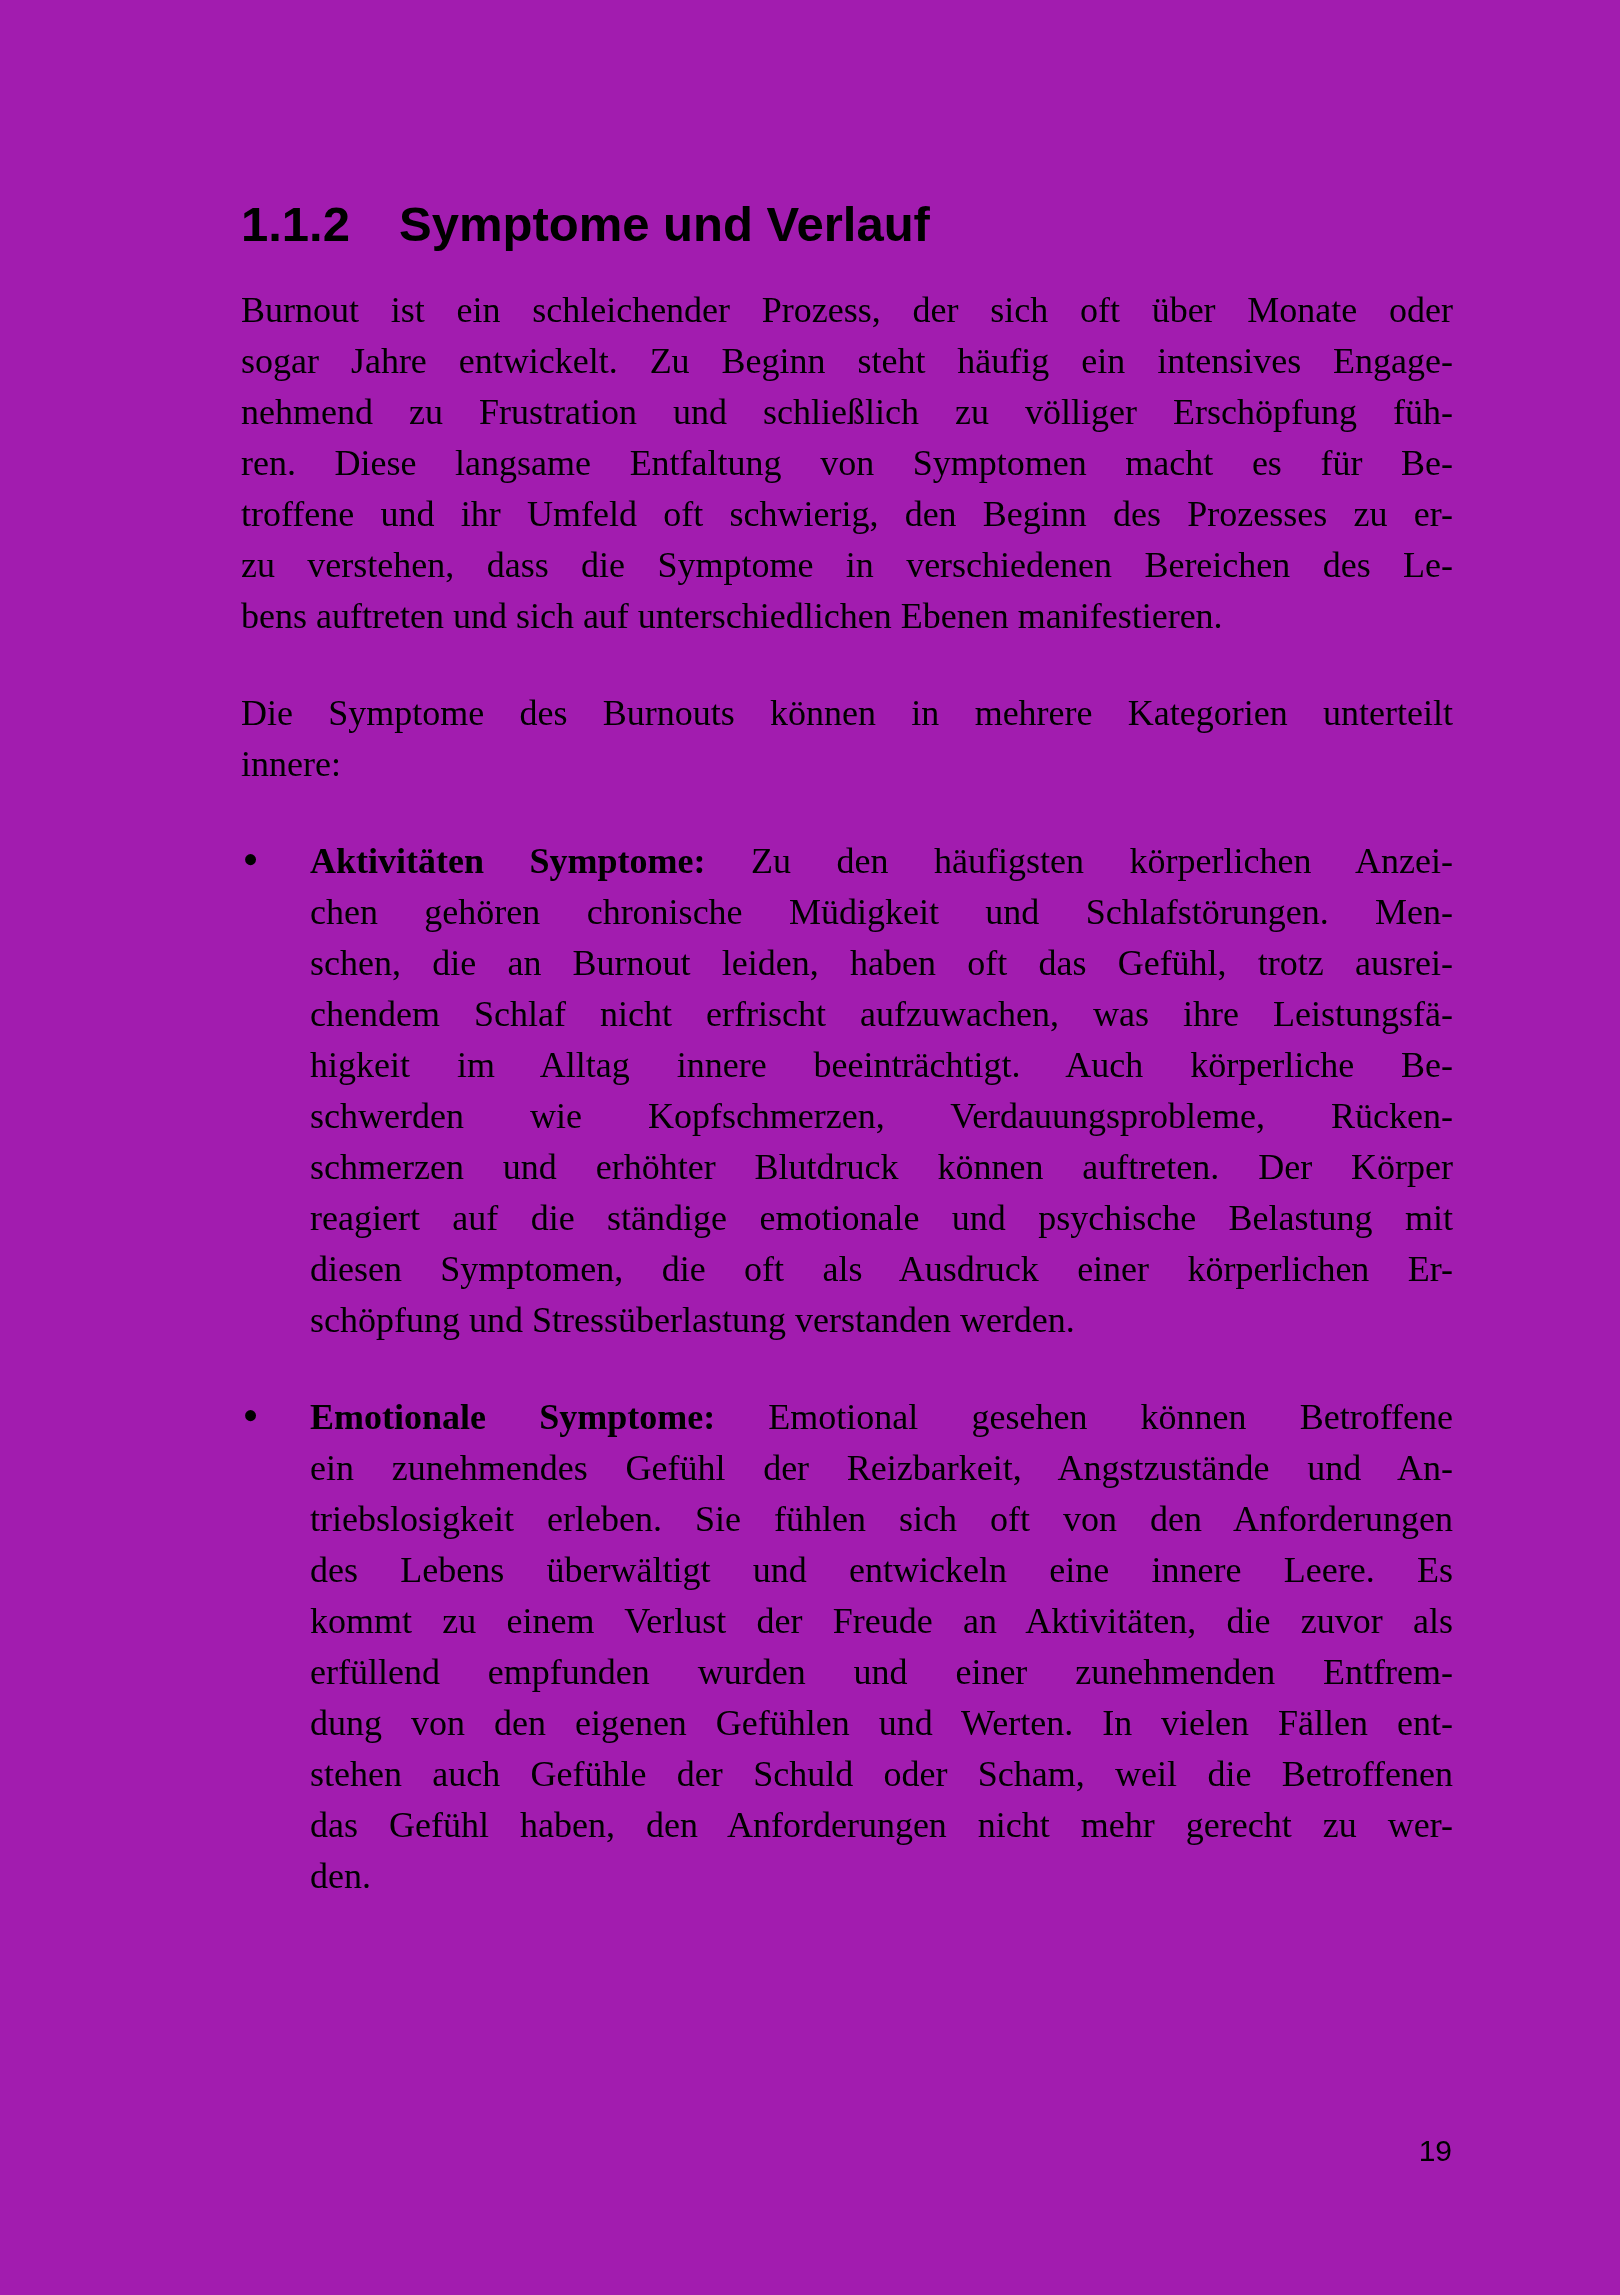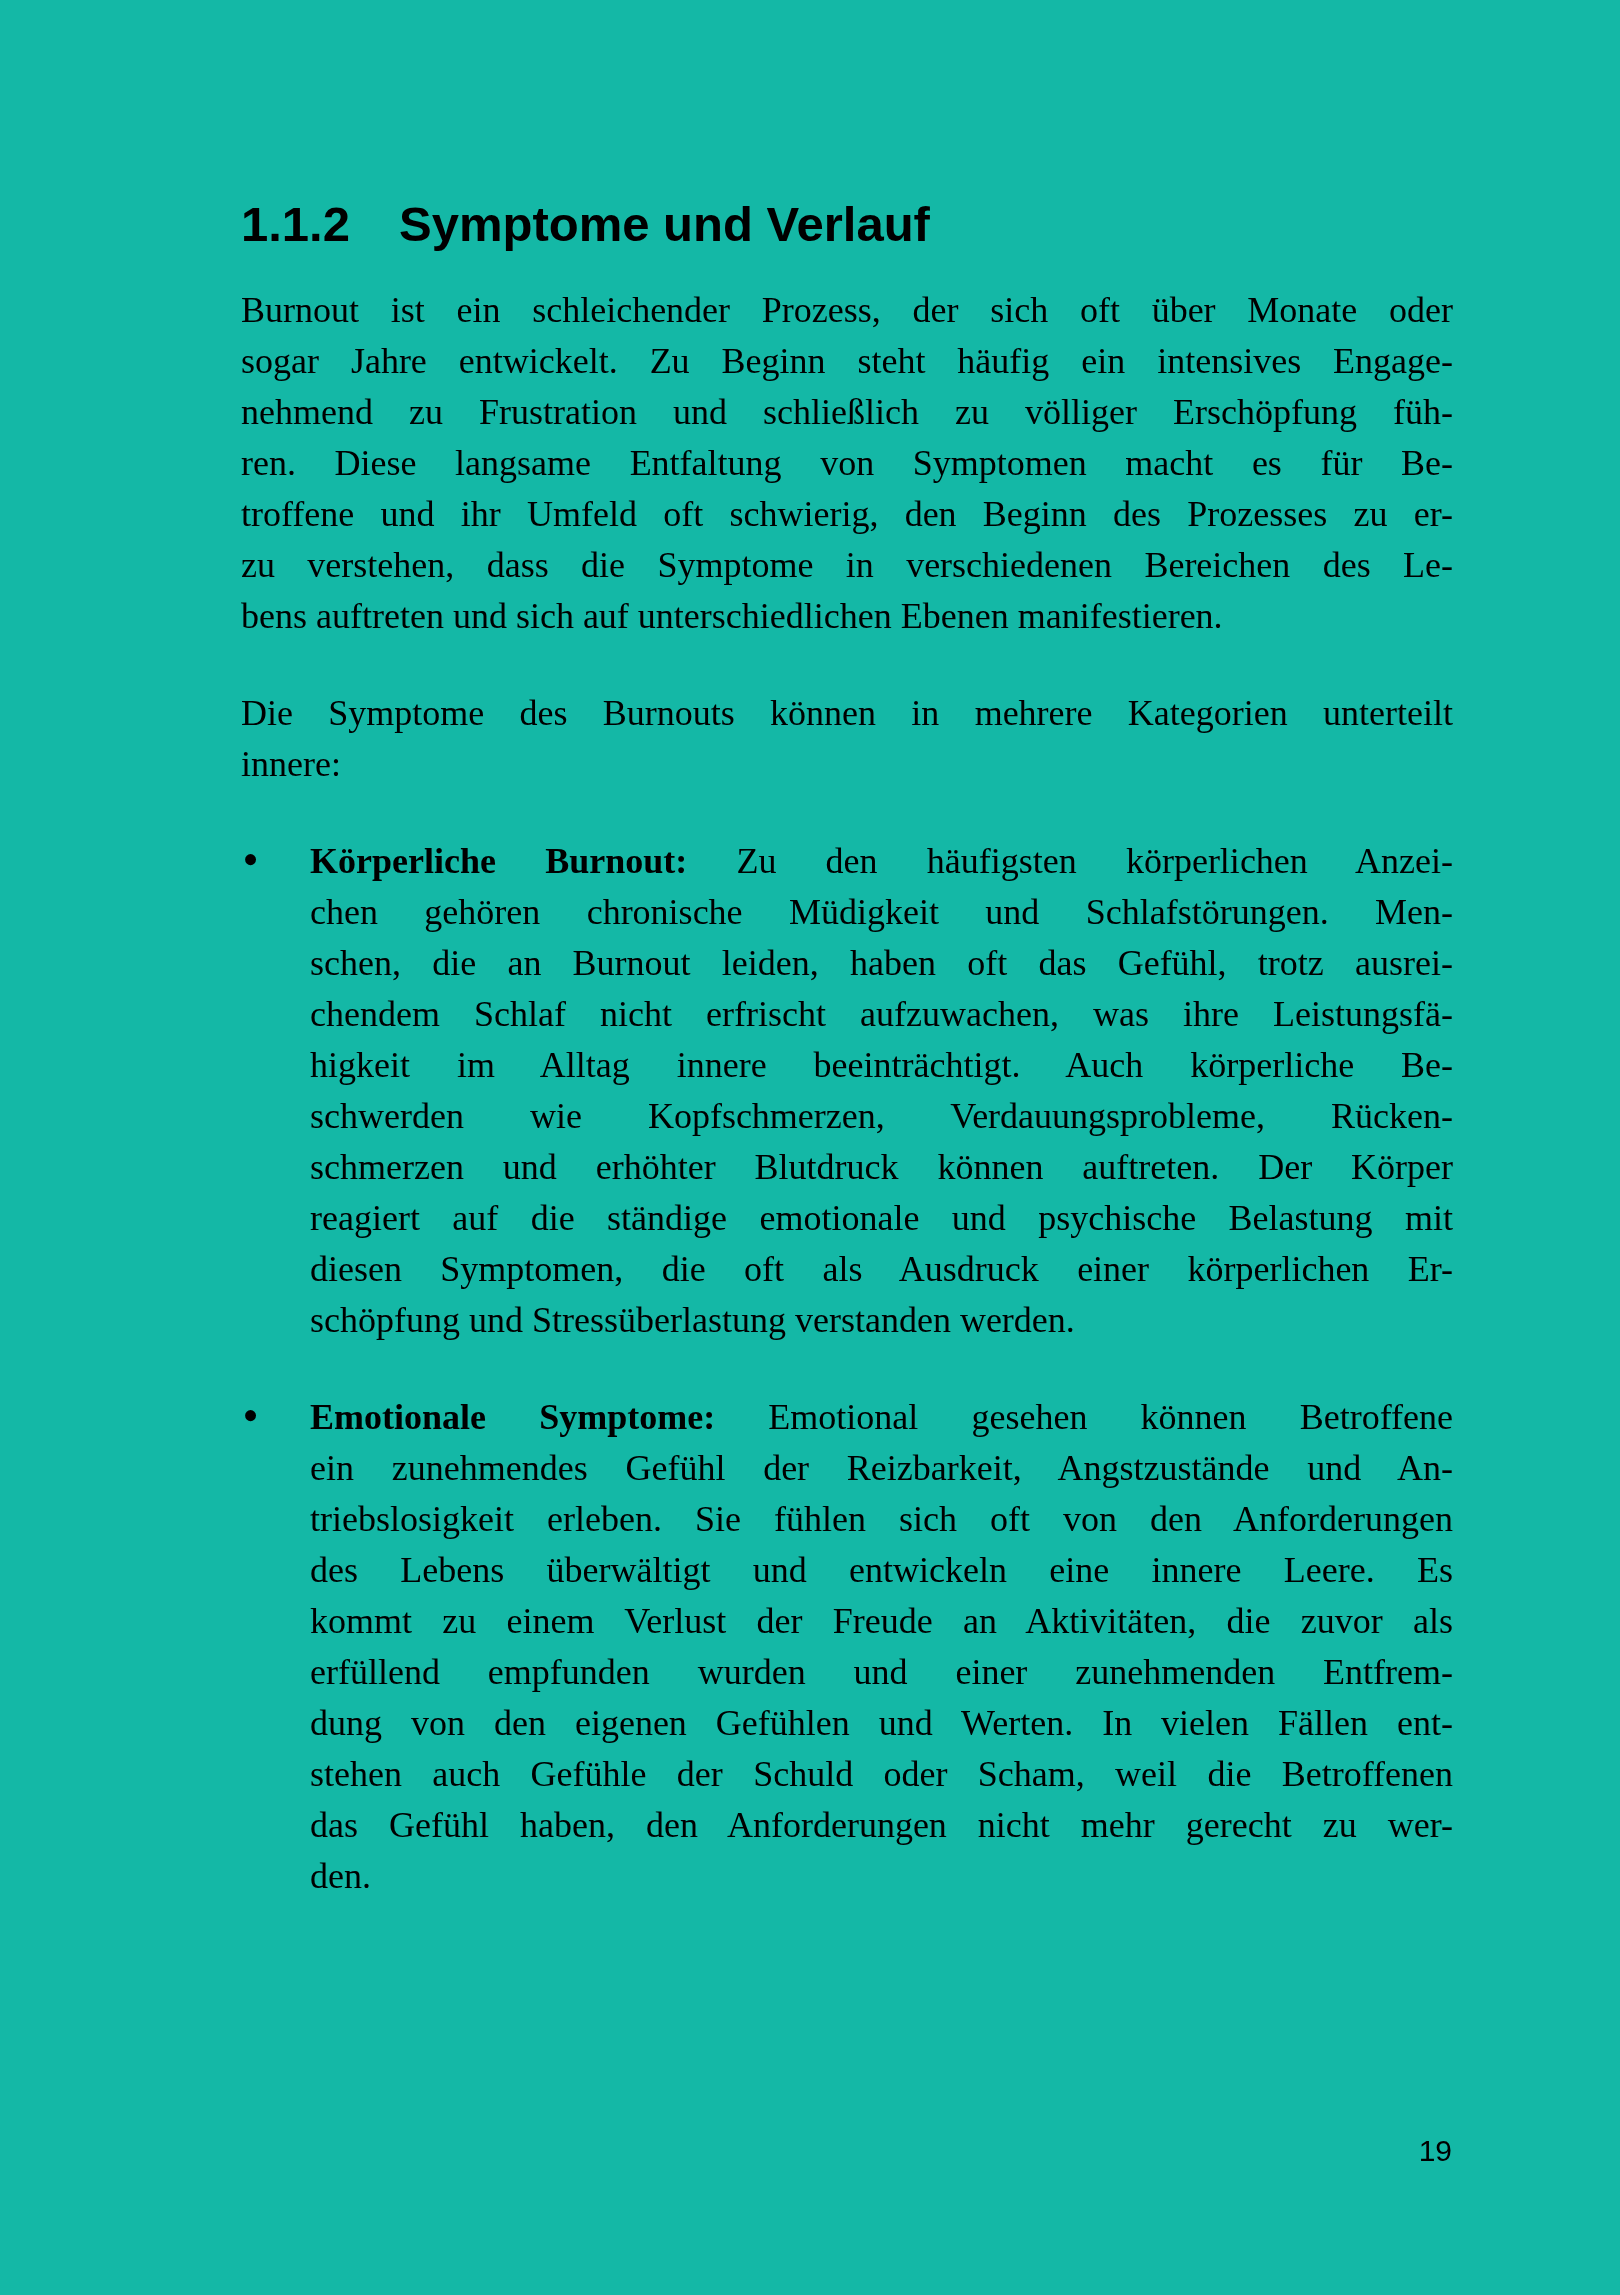--- a/index.html
+++ b/index.html
@@ -5,21 +5,21 @@
 <style>
   html, body {
     margin: 0;
     padding: 0;
     background: #ffffff;
   }
   .page {
     position: relative;
     width: 1620px;
     height: 2295px;
-    background: #14b8a6;
+    background: #a21caf;
     color: #000000;
     overflow: hidden;
   }
   .content {
     position: absolute;
     left: 241px;
     top: 200px;
     width: 1212px;
   }
   .heading {
@@ -86,21 +86,21 @@
           <div class="line">troffene und ihr Umfeld oft schwierig, den Beginn des Prozesses zu er-</div>
           <div class="line">zu verstehen, dass die Symptome in verschiedenen Bereichen des Le-</div>
           <div class="line last">bens auftreten und sich auf unterschiedlichen Ebenen manifestieren.</div>
         </div>
         <div class="block">
           <div class="line">Die Symptome des Burnouts können in mehrere Kategorien unterteilt</div>
           <div class="line last">innere:</div>
         </div>
         <div class="block bullet">
           <span class="marker">•</span>
-          <div class="line"><span class="lead">Körperliche Burnout:</span> Zu den häufigsten körperlichen Anzei-</div>
+          <div class="line"><span class="lead">Aktivitäten Symptome:</span> Zu den häufigsten körperlichen Anzei-</div>
           <div class="line">chen gehören chronische Müdigkeit und Schlafstörungen. Men-</div>
           <div class="line">schen, die an Burnout leiden, haben oft das Gefühl, trotz ausrei-</div>
           <div class="line">chendem Schlaf nicht erfrischt aufzuwachen, was ihre Leistungsfä-</div>
           <div class="line">higkeit im Alltag innere beeinträchtigt. Auch körperliche Be-</div>
           <div class="line">schwerden wie Kopfschmerzen, Verdauungsprobleme, Rücken-</div>
           <div class="line">schmerzen und erhöhter Blutdruck können auftreten. Der Körper</div>
           <div class="line">reagiert auf die ständige emotionale und psychische Belastung mit</div>
           <div class="line">diesen Symptomen, die oft als Ausdruck einer körperlichen Er-</div>
           <div class="line last">schöpfung und Stressüberlastung verstanden werden.</div>
         </div>

